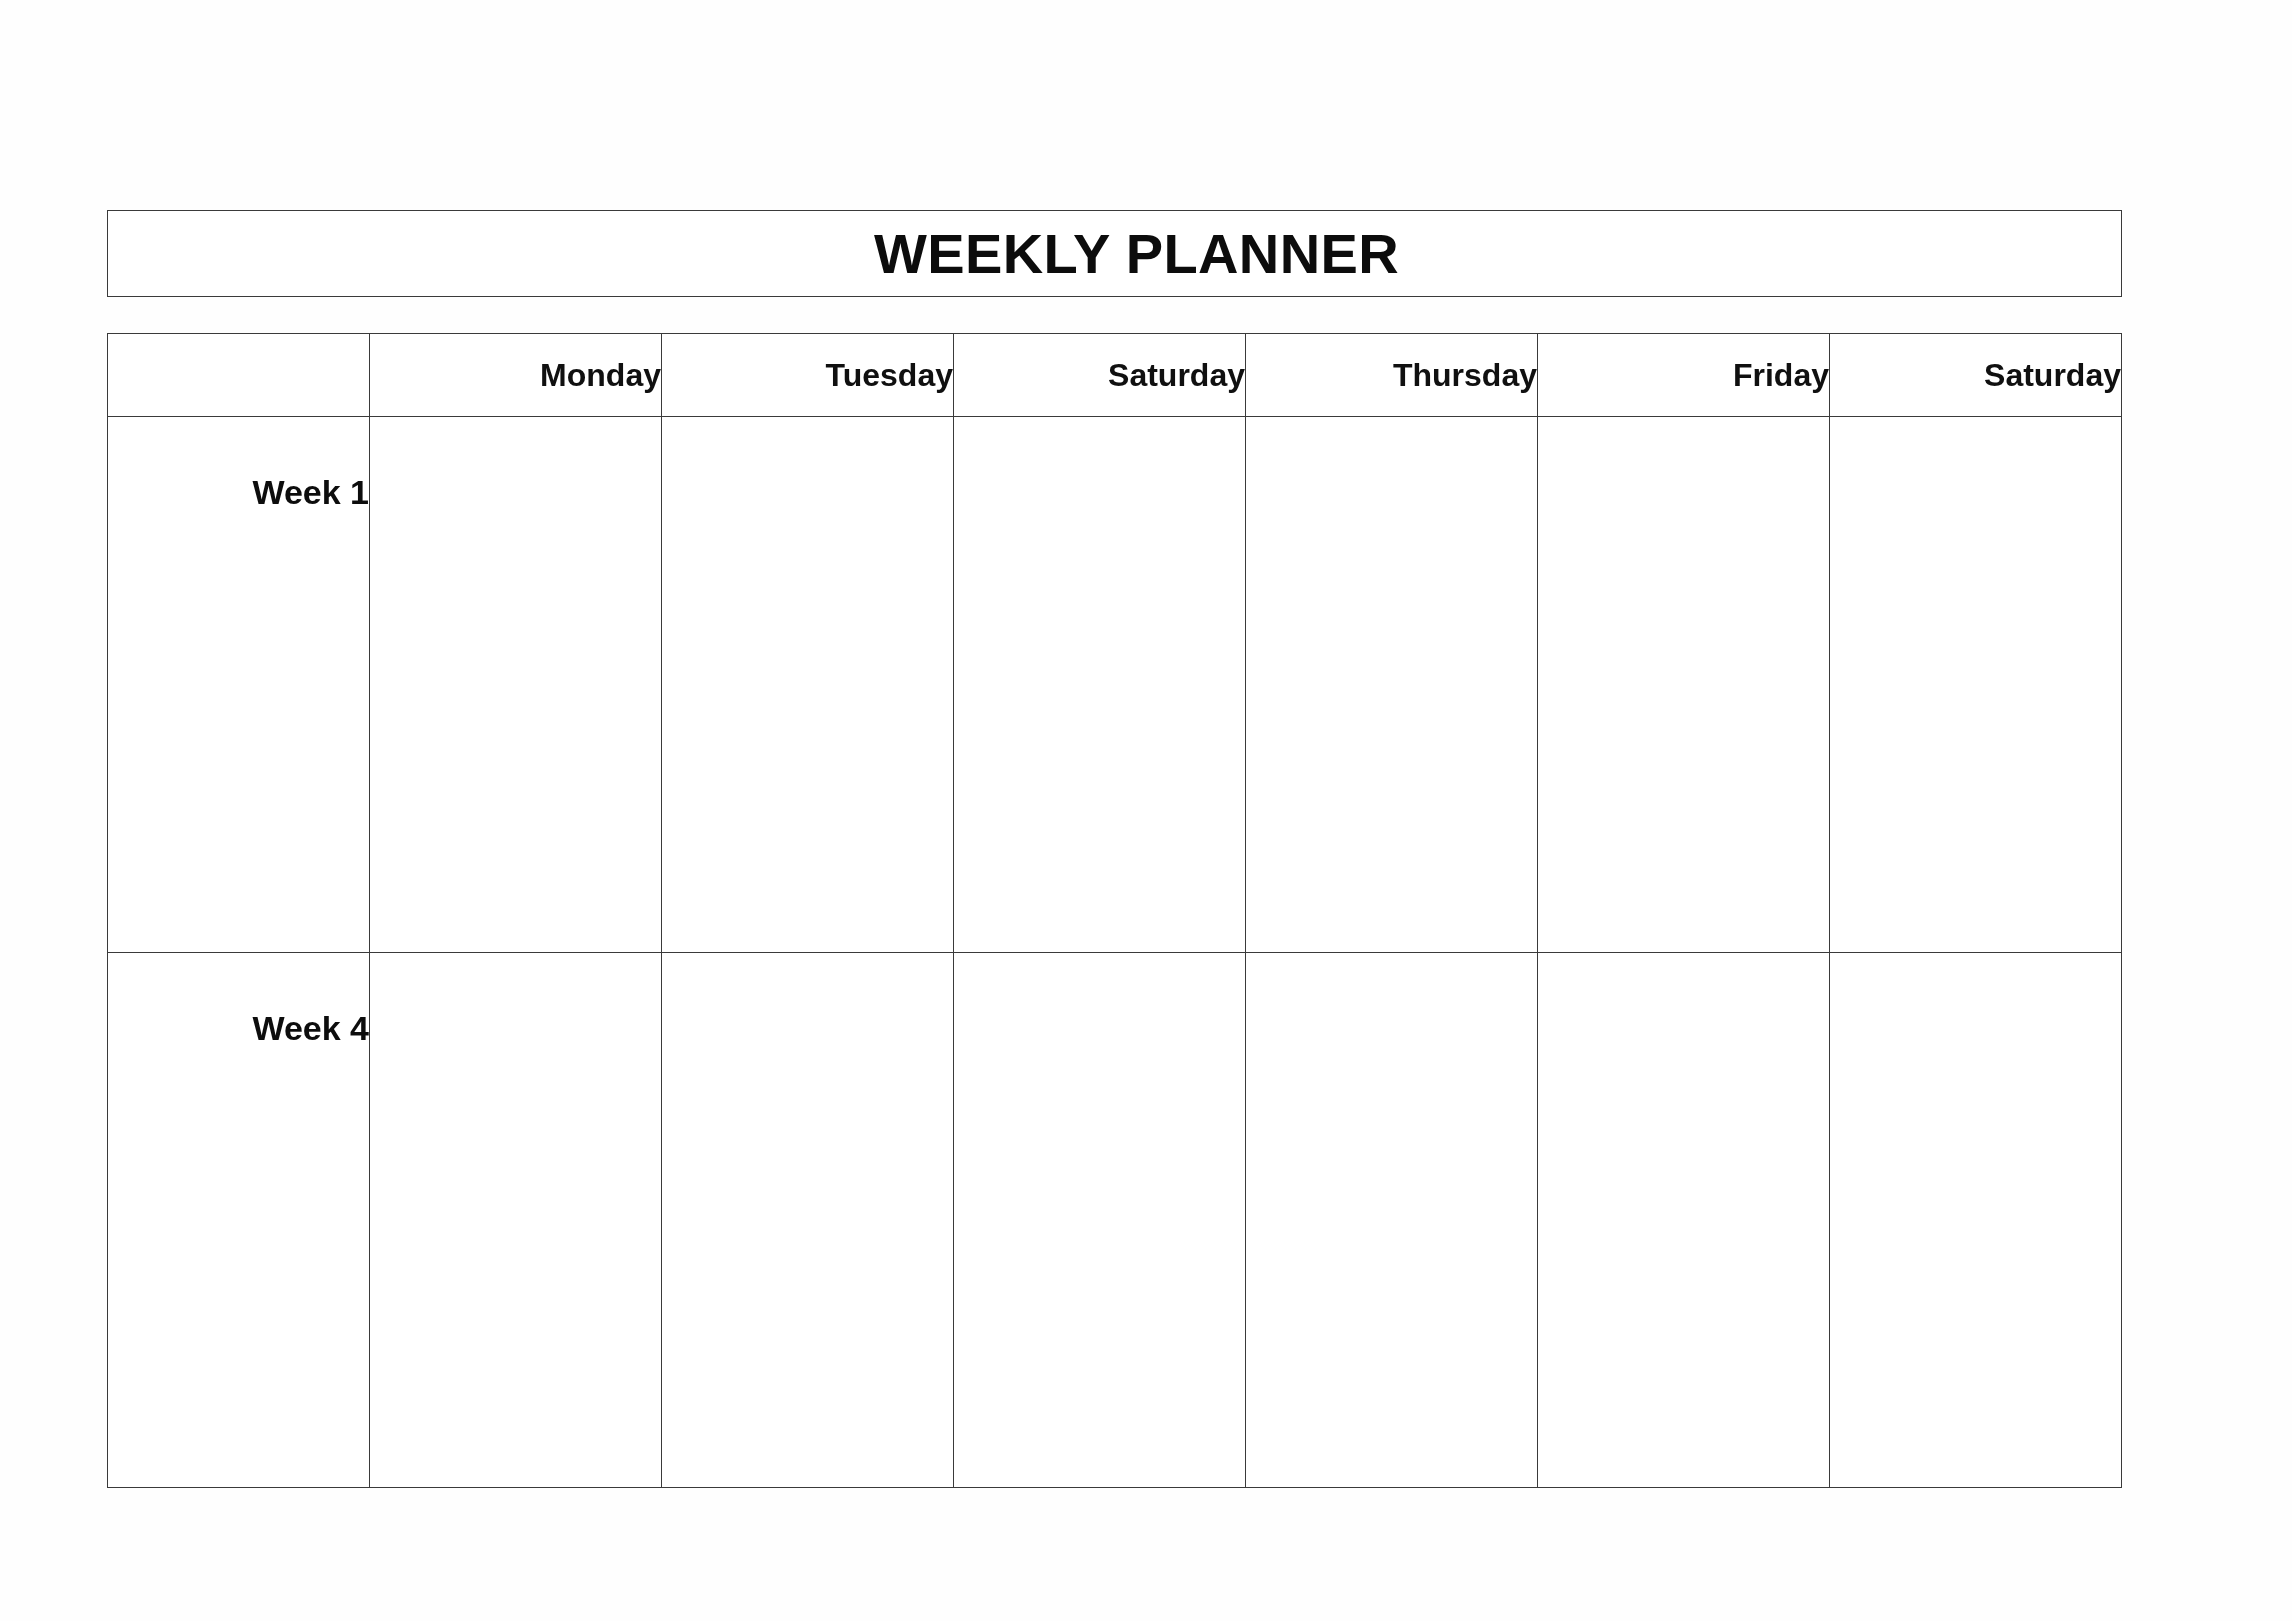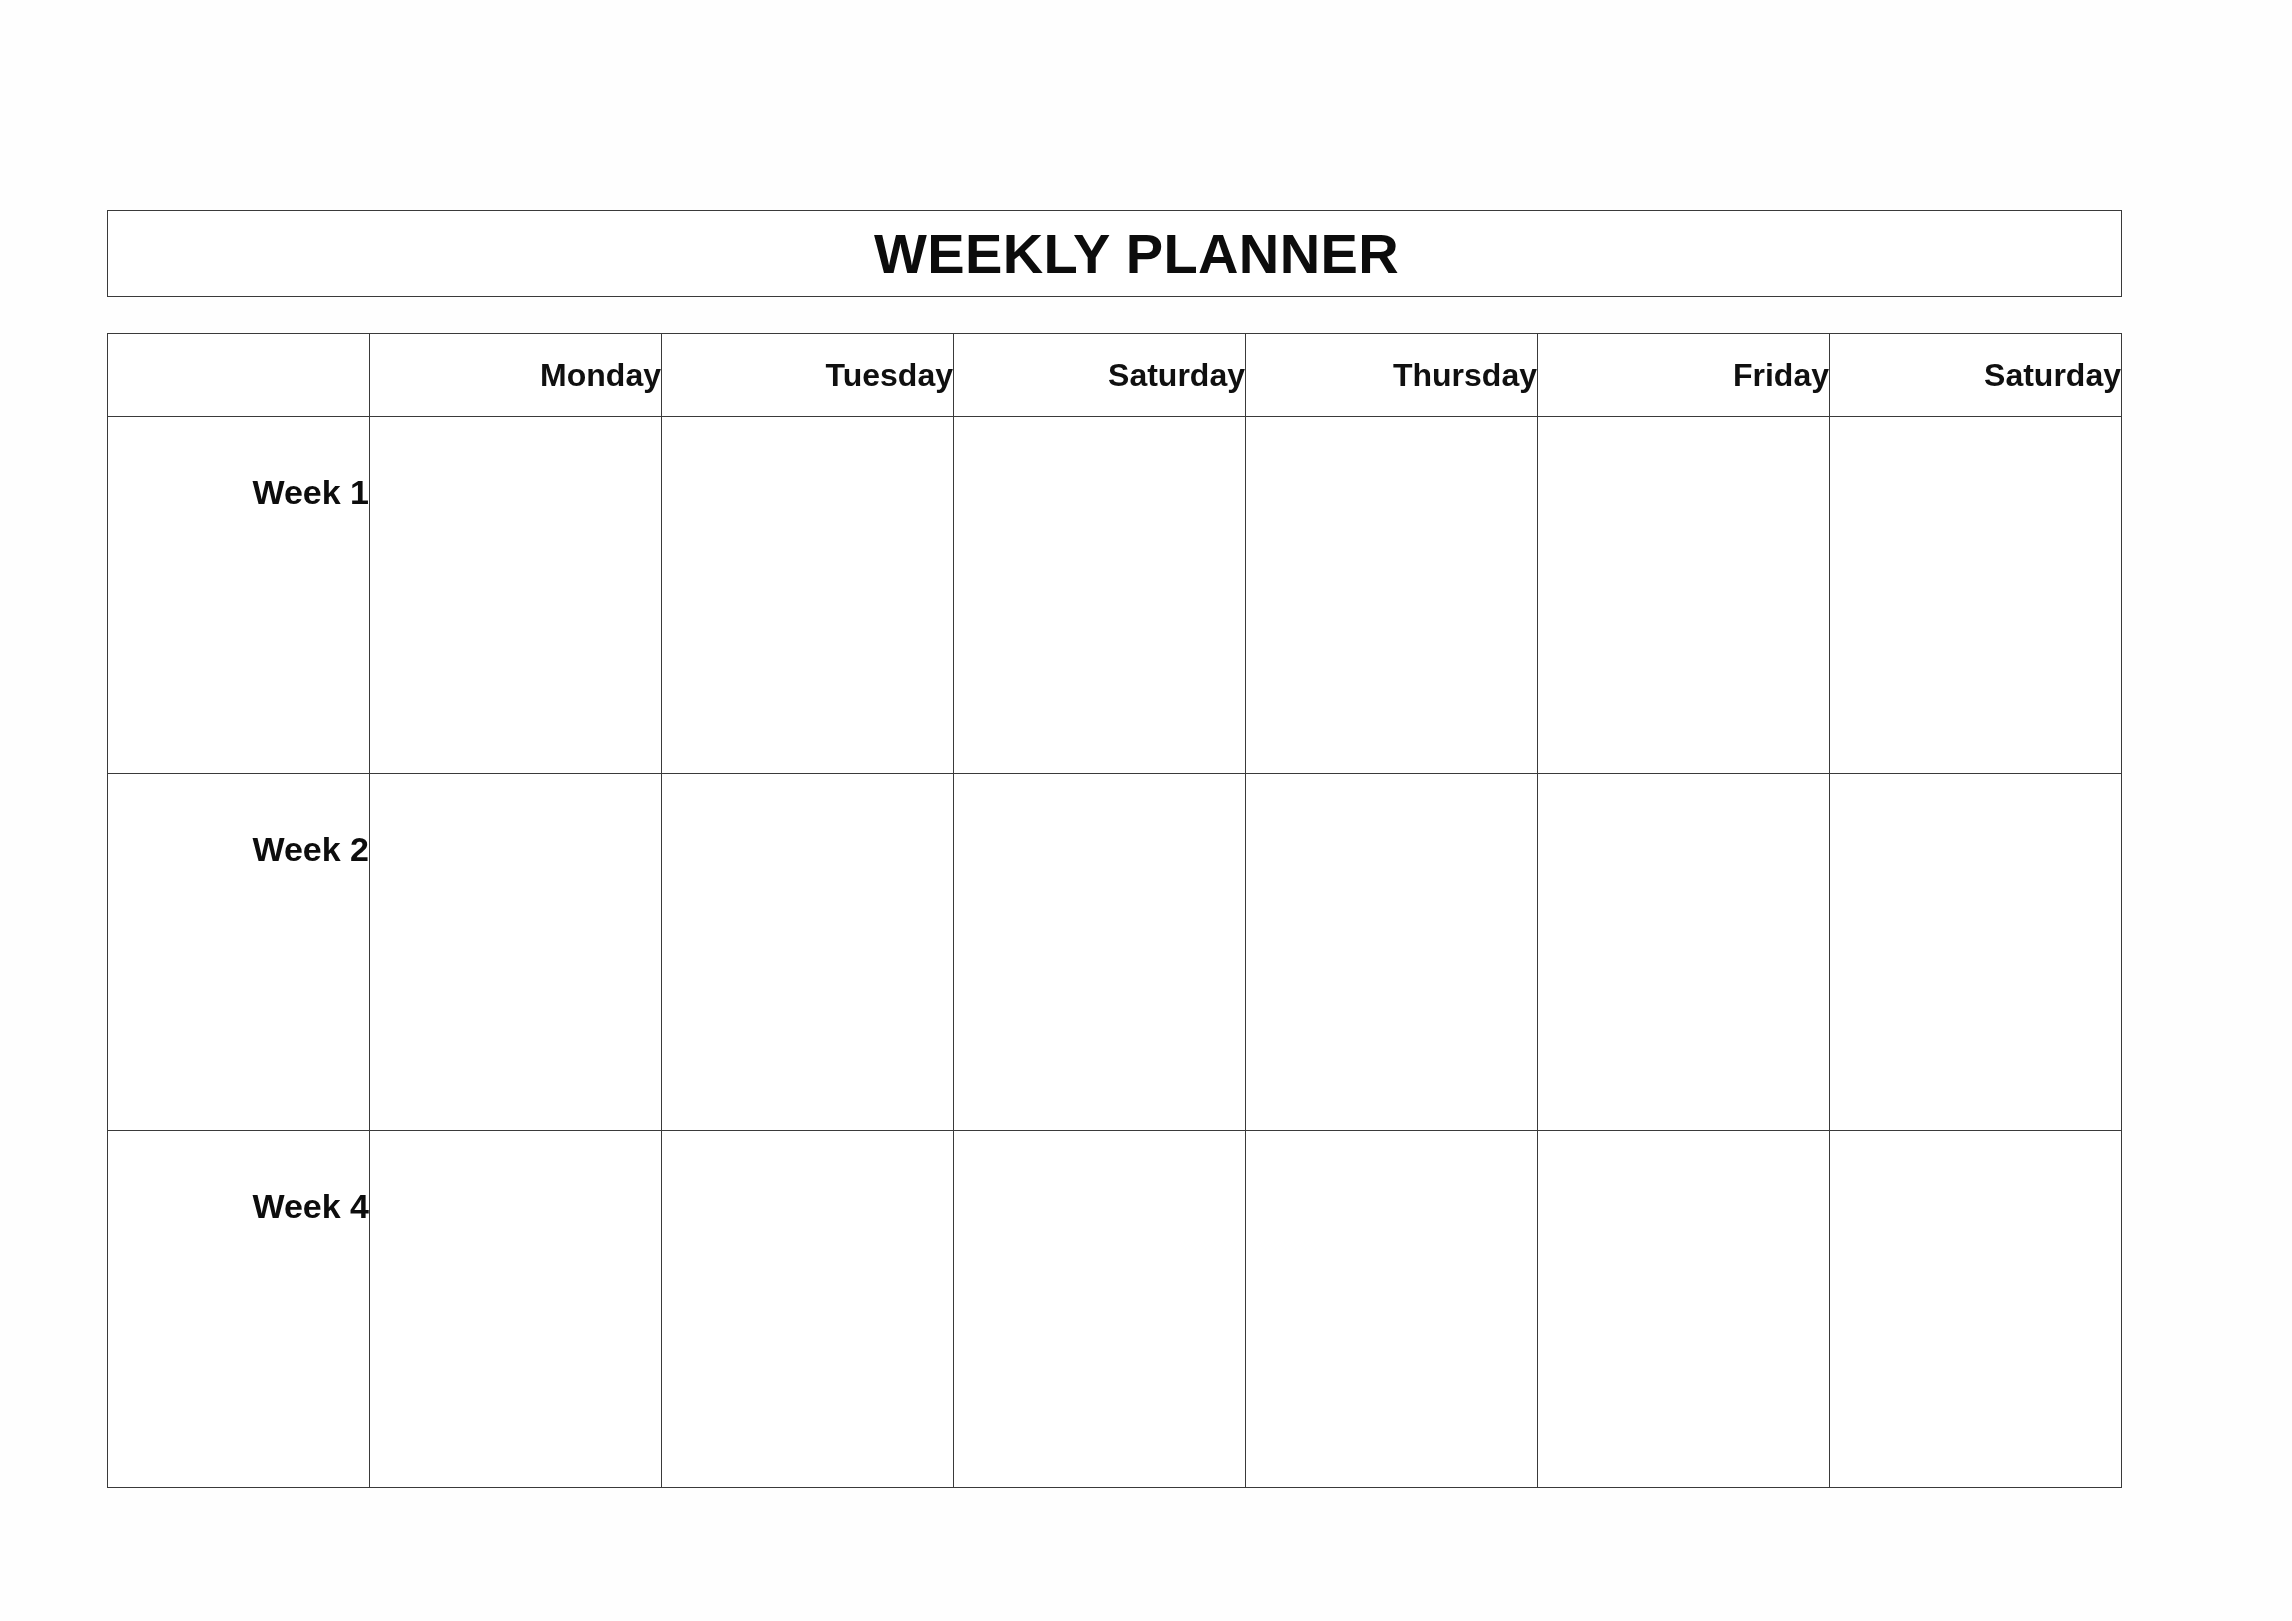--- a/index.html
+++ b/index.html
@@ -157,43 +157,20 @@
           <span class="day-cell-inner"></span>
         </td>
         <td class="day-cell">
           <span class="day-cell-inner"></span>
         </td>
         <td class="day-cell">
           <span class="day-cell-inner"></span>
         </td>
       </tr>
 
-      <tr>
-        <td class="week-label-cell">
-          <span class="week-label">Week 2</span>
-        </td>
-        <td class="day-cell">
-          <span class="day-cell-inner"></span>
-        </td>
-        <td class="day-cell">
-          <span class="day-cell-inner"></span>
-        </td>
-        <td class="day-cell">
-          <span class="day-cell-inner"></span>
-        </td>
-        <td class="day-cell">
-          <span class="day-cell-inner"></span>
-        </td>
-        <td class="day-cell">
-          <span class="day-cell-inner"></span>
-        </td>
-        <td class="day-cell">
-          <span class="day-cell-inner"></span>
-        </td>
-      </tr>
 
 
       <tr>
         <td class="week-label-cell">
           <span class="week-label">Week 4</span>
         </td>
         <td class="day-cell">
           <span class="day-cell-inner"></span>
         </td>
         <td class="day-cell">

